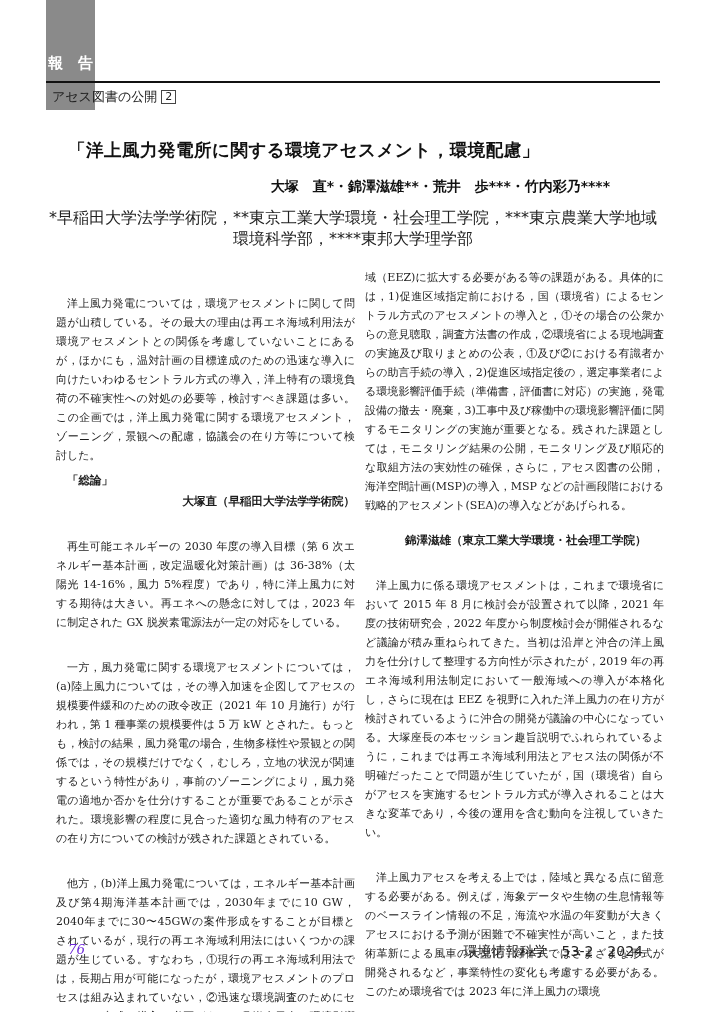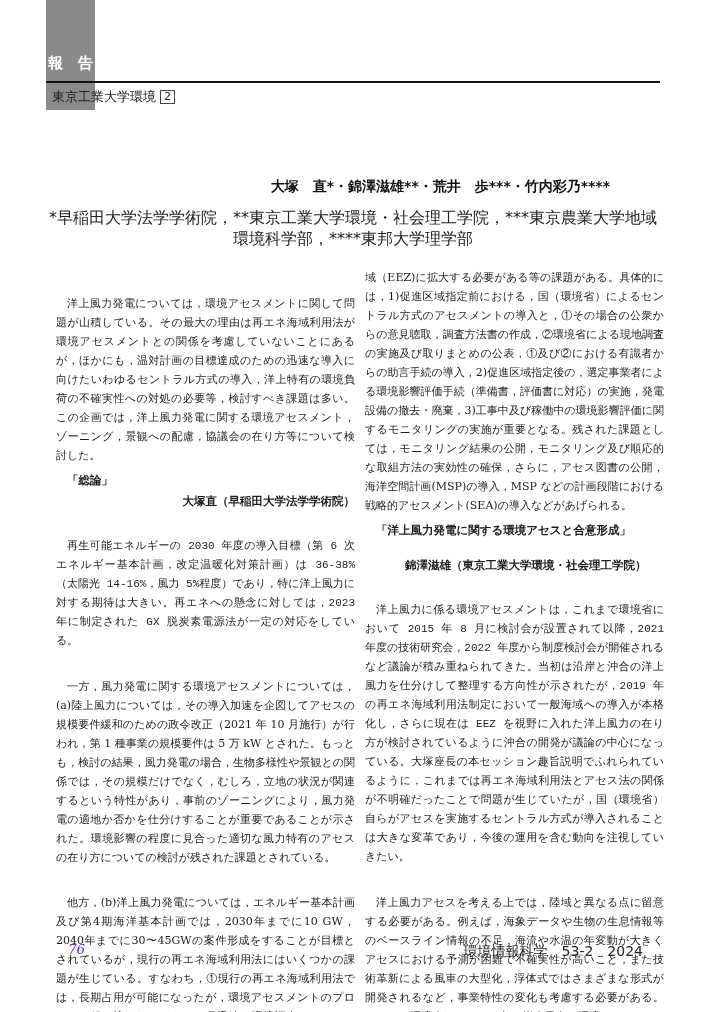--- a/index.html
+++ b/index.html
@@ -115,21 +115,21 @@
     margin-top: 2px;
   }
   .speaker-indent {
     font-family: "DejaVu Sans", "Liberation Sans", sans-serif;
     font-weight: bold;
     font-size: 11.5px;
     padding-left: 40px;
     text-align: left;
     margin-top: 16px;
   }
-  .para-gap { margin-top: 19px; font-family: Liberation Mono, monospace; }
+  .para-gap { margin-top: 19px; }
   
   .footer-page {
     position: absolute;
     left: 68px; top: 941px;
     font-family: "DejaVu Serif", "Liberation Serif", serif;
     font-style: italic;
     font-size: 13.5px;
     color: #6d28d9;
   }
   .footer-journal {
@@ -141,40 +141,40 @@
   }
 </style>
 </head>
 <body>
 
 <div class="page">
 
   <div class="tab-box"></div>
   <div class="tab-label">報　告</div>
   <div class="header-rule"></div>
-  <div class="session-line"><span>東京工業大学環境</span><span class="boxed-num">2</span>
+  <div class="session-line"><span>アセス図書の公開</span><span class="boxed-num">2</span>
   </div>
 
+  <h1 class="title">「洋上風力発電所に関する環境アセスメント，環境配慮」</h1>
   <div class="authors">大塚　直*・錦澤滋雄**・荒井　歩***・竹内彩乃****</div>
   <div class="affiliations">*早稲田大学法学学術院，**東京工業大学環境・社会理工学院，***東京農業大学地域環境科学部，****東邦大学理学部</div>
 
   <div class="columns">
 
     <div class="col">
       <p class="indent">洋上風力発電については，環境アセスメントに関して問題が山積している。その最大の理由は再エネ海域利用法が環境アセスメントとの関係を考慮していないことにあるが，ほかにも，温対計画の目標達成のための迅速な導入に向けたいわゆるセントラル方式の導入，洋上特有の環境負荷の不確実性への対処の必要等，検討すべき課題は多い。この企画では，洋上風力発電に関する環境アセスメント，ゾーニング，景観への配慮，協議会の在り方等について検討した。</p>
       <p class="section-head">「総論」</p>
       <p class="speaker-right">大塚直（早稲田大学法学学術院）</p>
       <p class="indent para-gap">再生可能エネルギーの 2030 年度の導入目標（第 6 次エネルギー基本計画，改定温暖化対策計画）は 36-38%（太陽光 14-16%，風力 5%程度）であり，特に洋上風力に対する期待は大きい。再エネへの懸念に対しては，2023 年に制定された GX 脱炭素電源法が一定の対応をしている。</p>
       <p class="indent">一方，風力発電に関する環境アセスメントについては，(a)陸上風力については，その導入加速を企図してアセスの規模要件緩和のための政令改正（2021 年 10 月施行）が行われ，第 1 種事業の規模要件は 5 万 kW とされた。もっとも，検討の結果，風力発電の場合，生物多様性や景観との関係では，その規模だけでなく，むしろ，立地の状況が関連するという特性があり，事前のゾーニングにより，風力発電の適地か否かを仕分けすることが重要であることが示された。環境影響の程度に見合った適切な風力特有のアセスの在り方についての検討が残された課題とされている。</p>
       <p class="indent">他方，(b)洋上風力発電については，エネルギー基本計画及び第4期海洋基本計画では，2030年までに10 GW，2040年までに30〜45GWの案件形成をすることが目標とされているが，現行の再エネ海域利用法にはいくつかの課題が生じている。すなわち，①現行の再エネ海域利用法では，長期占用が可能になったが，環境アセスメントのプロセスは組み込まれていない，②迅速な環境調査のためにセントラル方式の導入の必要がある，③洋上風力の環境影響の不確実性が高いという特殊性から，順応的な取組みが必要とされる，④事業実施が見込まれる区域の選定に係る環境配慮の仕組みが明らかでない，⑤再エネ海域利用法を排他的経済水</p>
     </div>
 
     <div class="col">
       <p>域（EEZ)に拡大する必要がある等の課題がある。具体的には，1)促進区域指定前における，国（環境省）によるセントラル方式のアセスメントの導入と，①その場合の公衆からの意見聴取，調査方法書の作成，②環境省による現地調査の実施及び取りまとめの公表，①及び②における有識者からの助言手続の導入，2)促進区域指定後の，選定事業者による環境影響評価手続（準備書，評価書に対応）の実施，発電設備の撤去・廃棄，3)工事中及び稼働中の環境影響評価に関するモニタリングの実施が重要となる。残された課題としては，モニタリング結果の公開，モニタリング及び順応的な取組方法の実効性の確保，さらに，アセス図書の公開，海洋空間計画(MSP)の導入，MSP などの計画段階における戦略的アセスメント(SEA)の導入などがあげられる。</p>
-      <p class="section-head">「洋上風力発電に関する環境アセスと合意形成」</p>
       <p class="speaker-indent">錦澤滋雄（東京工業大学環境・社会理工学院）</p>
       <p class="indent para-gap">洋上風力に係る環境アセスメントは，これまで環境省において 2015 年 8 月に検討会が設置されて以降，2021 年度の技術研究会，2022 年度から制度検討会が開催されるなど議論が積み重ねられてきた。当初は沿岸と沖合の洋上風力を仕分けして整理する方向性が示されたが，2019 年の再エネ海域利用法制定において一般海域への導入が本格化し，さらに現在は EEZ を視野に入れた洋上風力の在り方が検討されているように沖合の開発が議論の中心になっている。大塚座長の本セッション趣旨説明でふれられているように，これまでは再エネ海域利用法とアセス法の関係が不明確だったことで問題が生じていたが，国（環境省）自らがアセスを実施するセントラル方式が導入されることは大きな変革であり，今後の運用を含む動向を注視していきたい。</p>
       <p class="indent">洋上風力アセスを考える上では，陸域と異なる点に留意する必要がある。例えば，海象データや生物の生息情報等のベースライン情報の不足，海流や水温の年変動が大きくアセスにおける予測が困難で不確実性が高いこと，また技術革新による風車の大型化，浮体式ではさまざまな形式が開発されるなど，事業特性の変化も考慮する必要がある。このため環境省では 2023 年に洋上風力の環境</p>
     </div>
 
   </div>
 
   <div class="footer-page">76</div>
   <div class="footer-journal">環境情報科学　53-2　2024</div>
 

